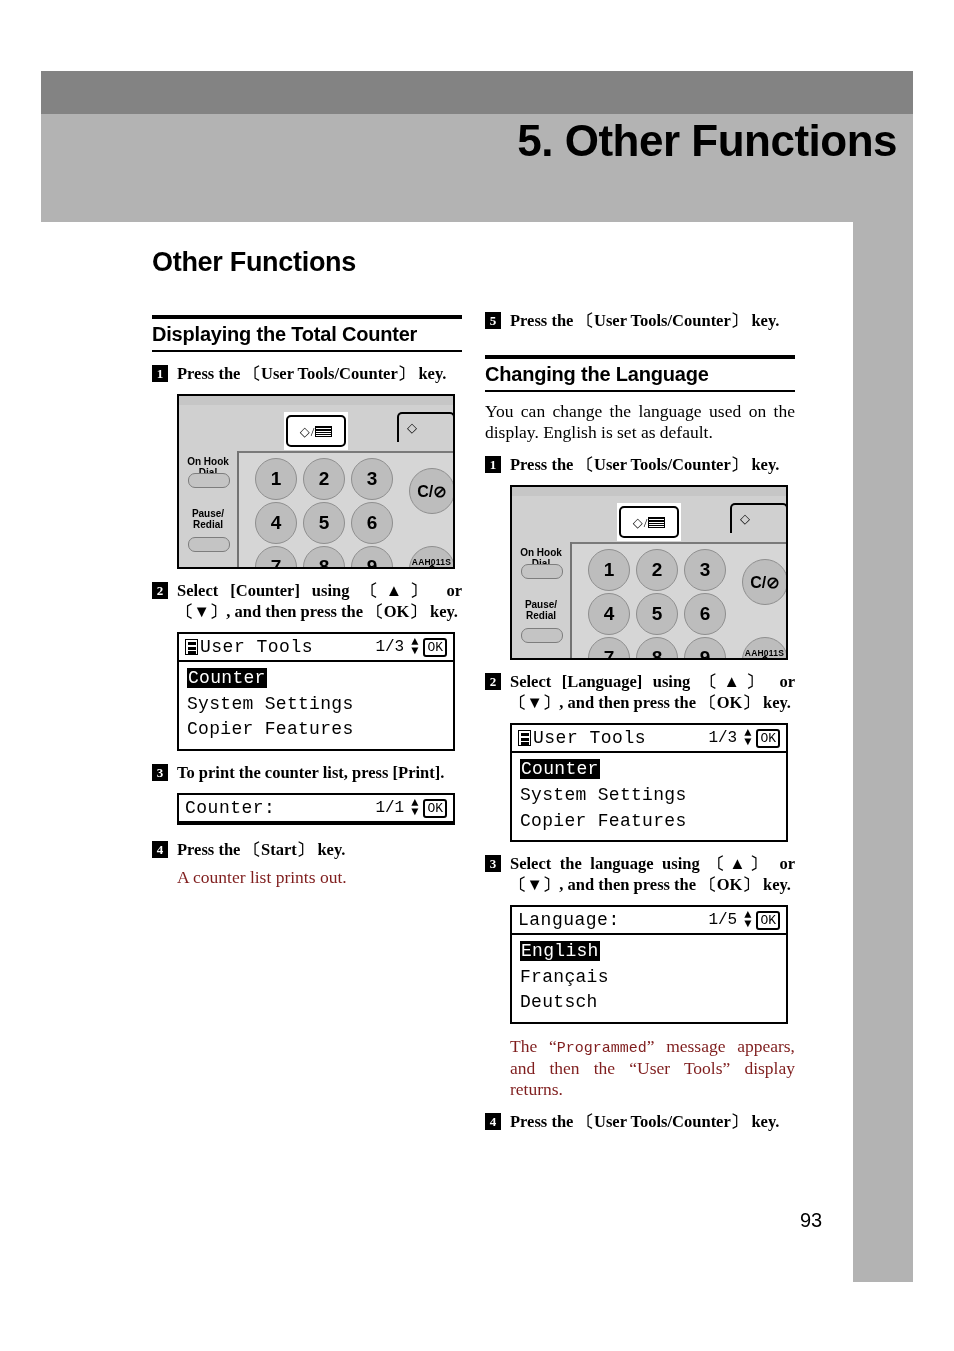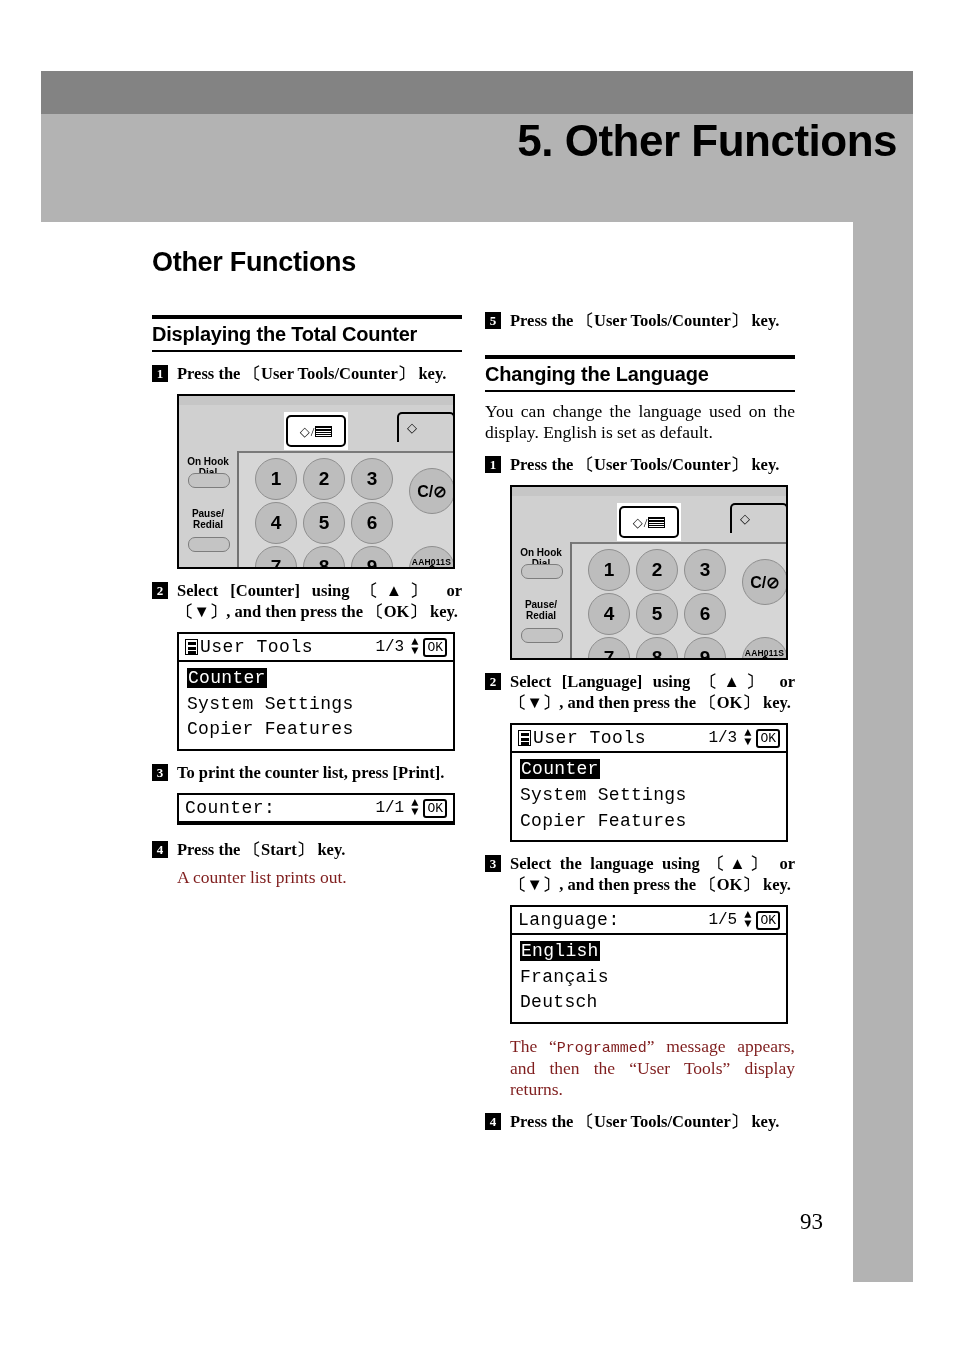--- a/index.html
+++ b/index.html
@@ -431,22 +431,22 @@
     text-align: center;
     padding: 0 6px;
     box-sizing: border-box;
   }
 
   
   #page-number {
     position: absolute;
     left: 800px;
     top: 1209px;
-    font-family: Liberation Serif, serif;
-    font-size: 23px;
+    font-family: Liberation Sans, sans-serif;
+    font-size: 20px;
     color: #000;
   }
 </style>
 </head>
 <body>
 
 <div id="chapter-banner">
   <div id="banner-dark"></div>
   <div id="banner-light"></div>
   <div id="chapter-title">5. Other Functions</div>

